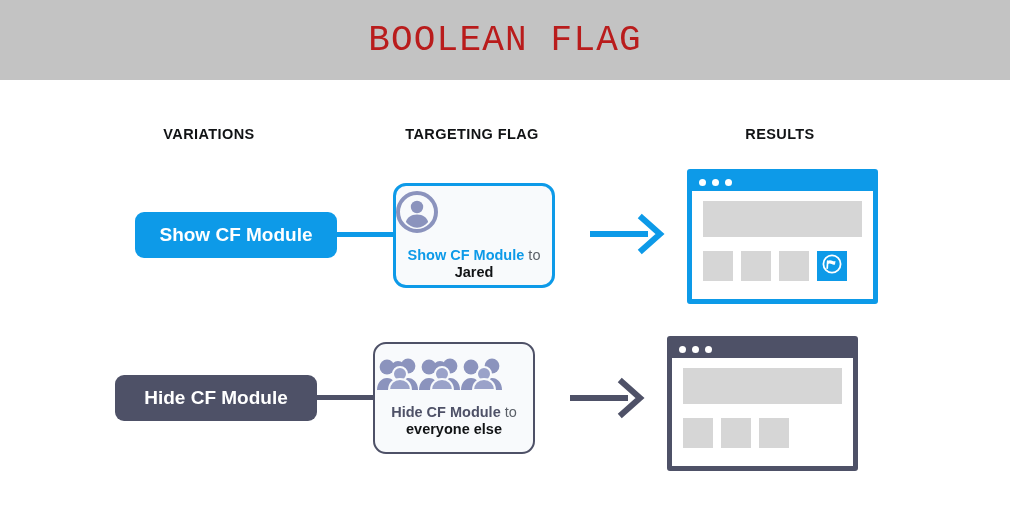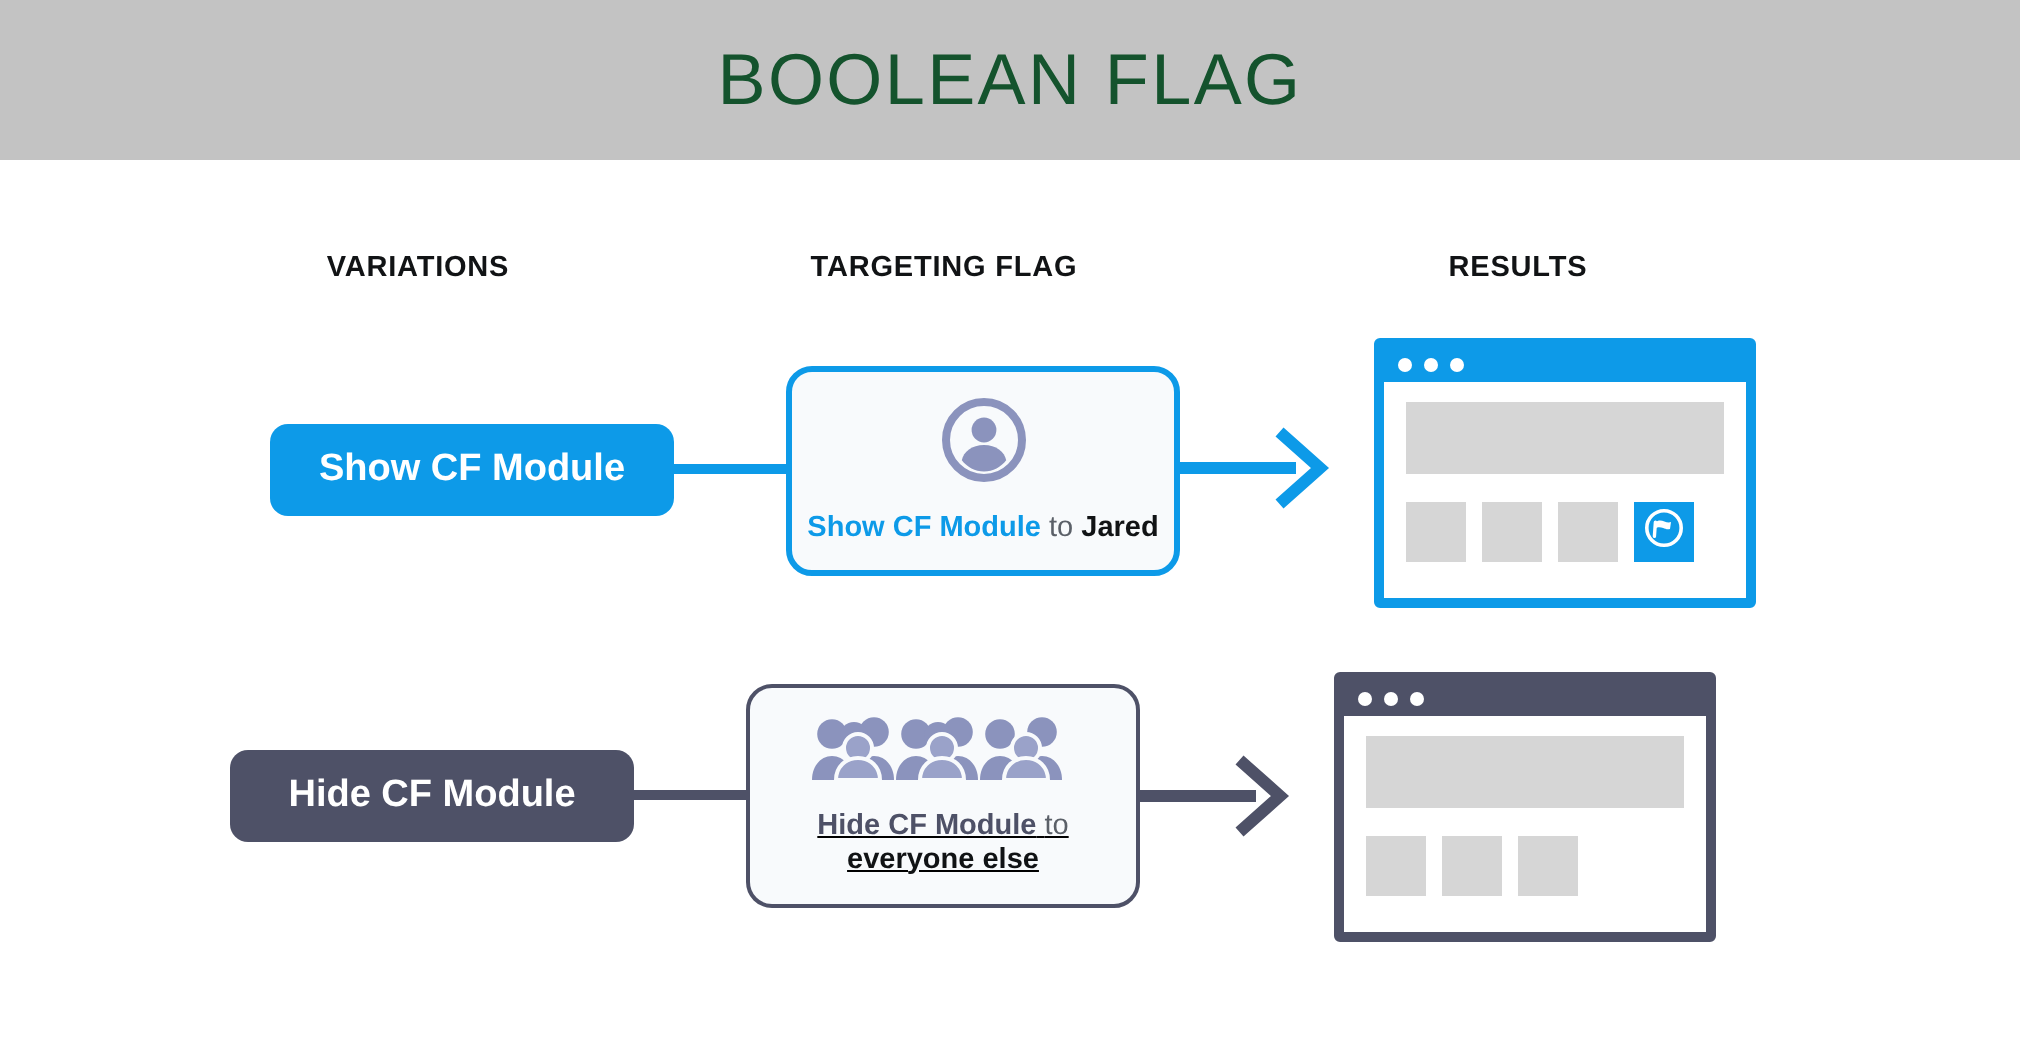--- a/index.html
+++ b/index.html
@@ -20,46 +20,46 @@
     position: absolute;
     left: 0; top: 0;
     width: 1010px;
     height: 80px;
     background: #c3c3c3;
     display: flex;
     align-items: center;
     justify-content: center;
   }
   .header-title {
-    color: #14532d;
+    color: #b91c1c;
     font-size: 36px;
     font-weight: 300;
     letter-spacing: 1.2px;
-    font-family: Liberation Sans, sans-serif;
+    font-family: Liberation Mono, monospace;
   }
 
   
   .col-heads {
     position: absolute;
     left: 0; top: 126px;
     width: 1010px;
     height: 24px;
   }
   .col-head {
     position: absolute;
     font-size: 14.5px;
     font-weight: bold;
     color: #111315;
     letter-spacing: 0.4px;
     white-space: nowrap;
     transform: translateX(-50%);
   }
   .col-head.variations    { left: 209px; }
   .col-head.targeting     { left: 472px; }
-  .col-head.results       { left: 759px; }
+  .col-head.results       { left: 780px; }
 
   
   .row { position: absolute; left: 0; width: 1010px; }
   .row-1 { top: 160px; height: 145px; margin-left: 20px; }
   .row-2 { top: 324px; height: 145px; }
 
   
   .pill {
     position: absolute;
     left: 115px;
@@ -87,39 +87,37 @@
     left: 317px;
     width: 57px;
   }
   .connector.blue  { background: #0d9ae8; top: 72px; }
   .connector.slate { background: #4e5167; top: 71px; }
 
   
   .rule-card {
     position: absolute;
     left: 373px;
-    width: 197px;
+    width: 162px;
     box-sizing: border-box;
     background: #f8fafc;
     border-radius: 13px;
     display: flex;
     flex-direction: column;
-    align-items: center;
     justify-content: center;
   }
   .rule-card.blue {
     top: 23px;
     height: 105px;
     border: 3px solid #0d9ae8;
   }
   .rule-card.slate {
     top: 18px;
     height: 112px;
     border: 2px solid #4e5167;
-    text-decoration: underline;
   }
   .rule-icon { display: block; }
   .rule-text {
     text-align: center;
     font-size: 14.5px;
     line-height: 17px;
     margin-top: 10px;
   }
   .rule-text .flag-blue  { color: #0d9ae8; font-weight: bold; }
   .rule-text .flag-slate { color: #4e5167; font-weight: bold; }

